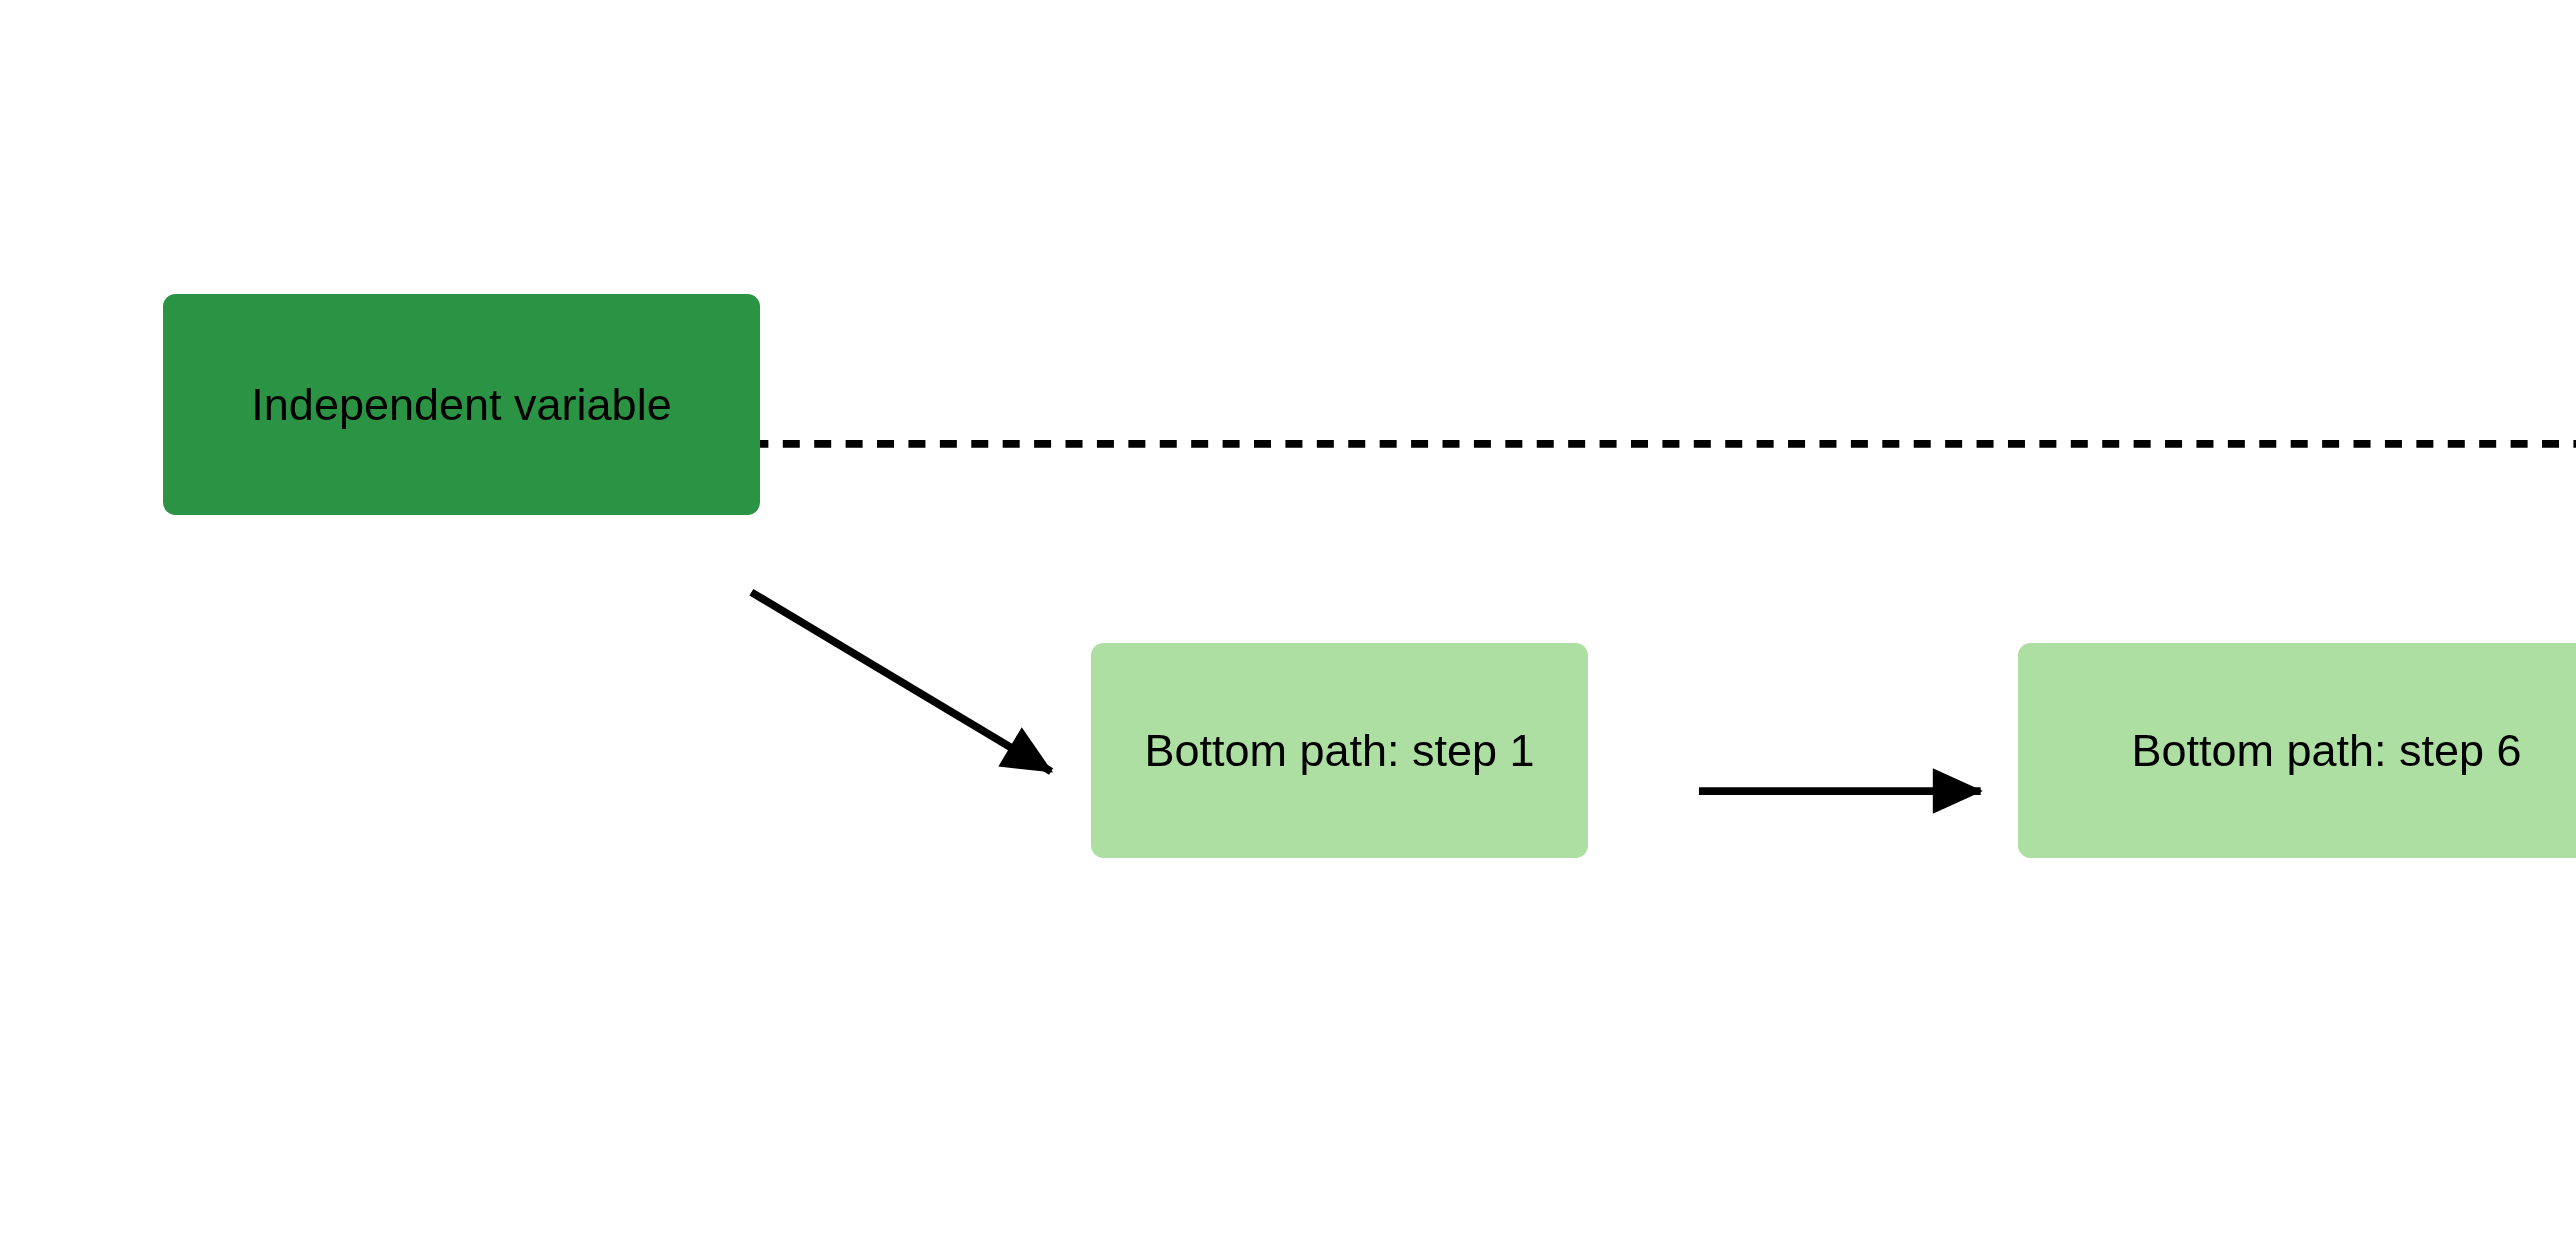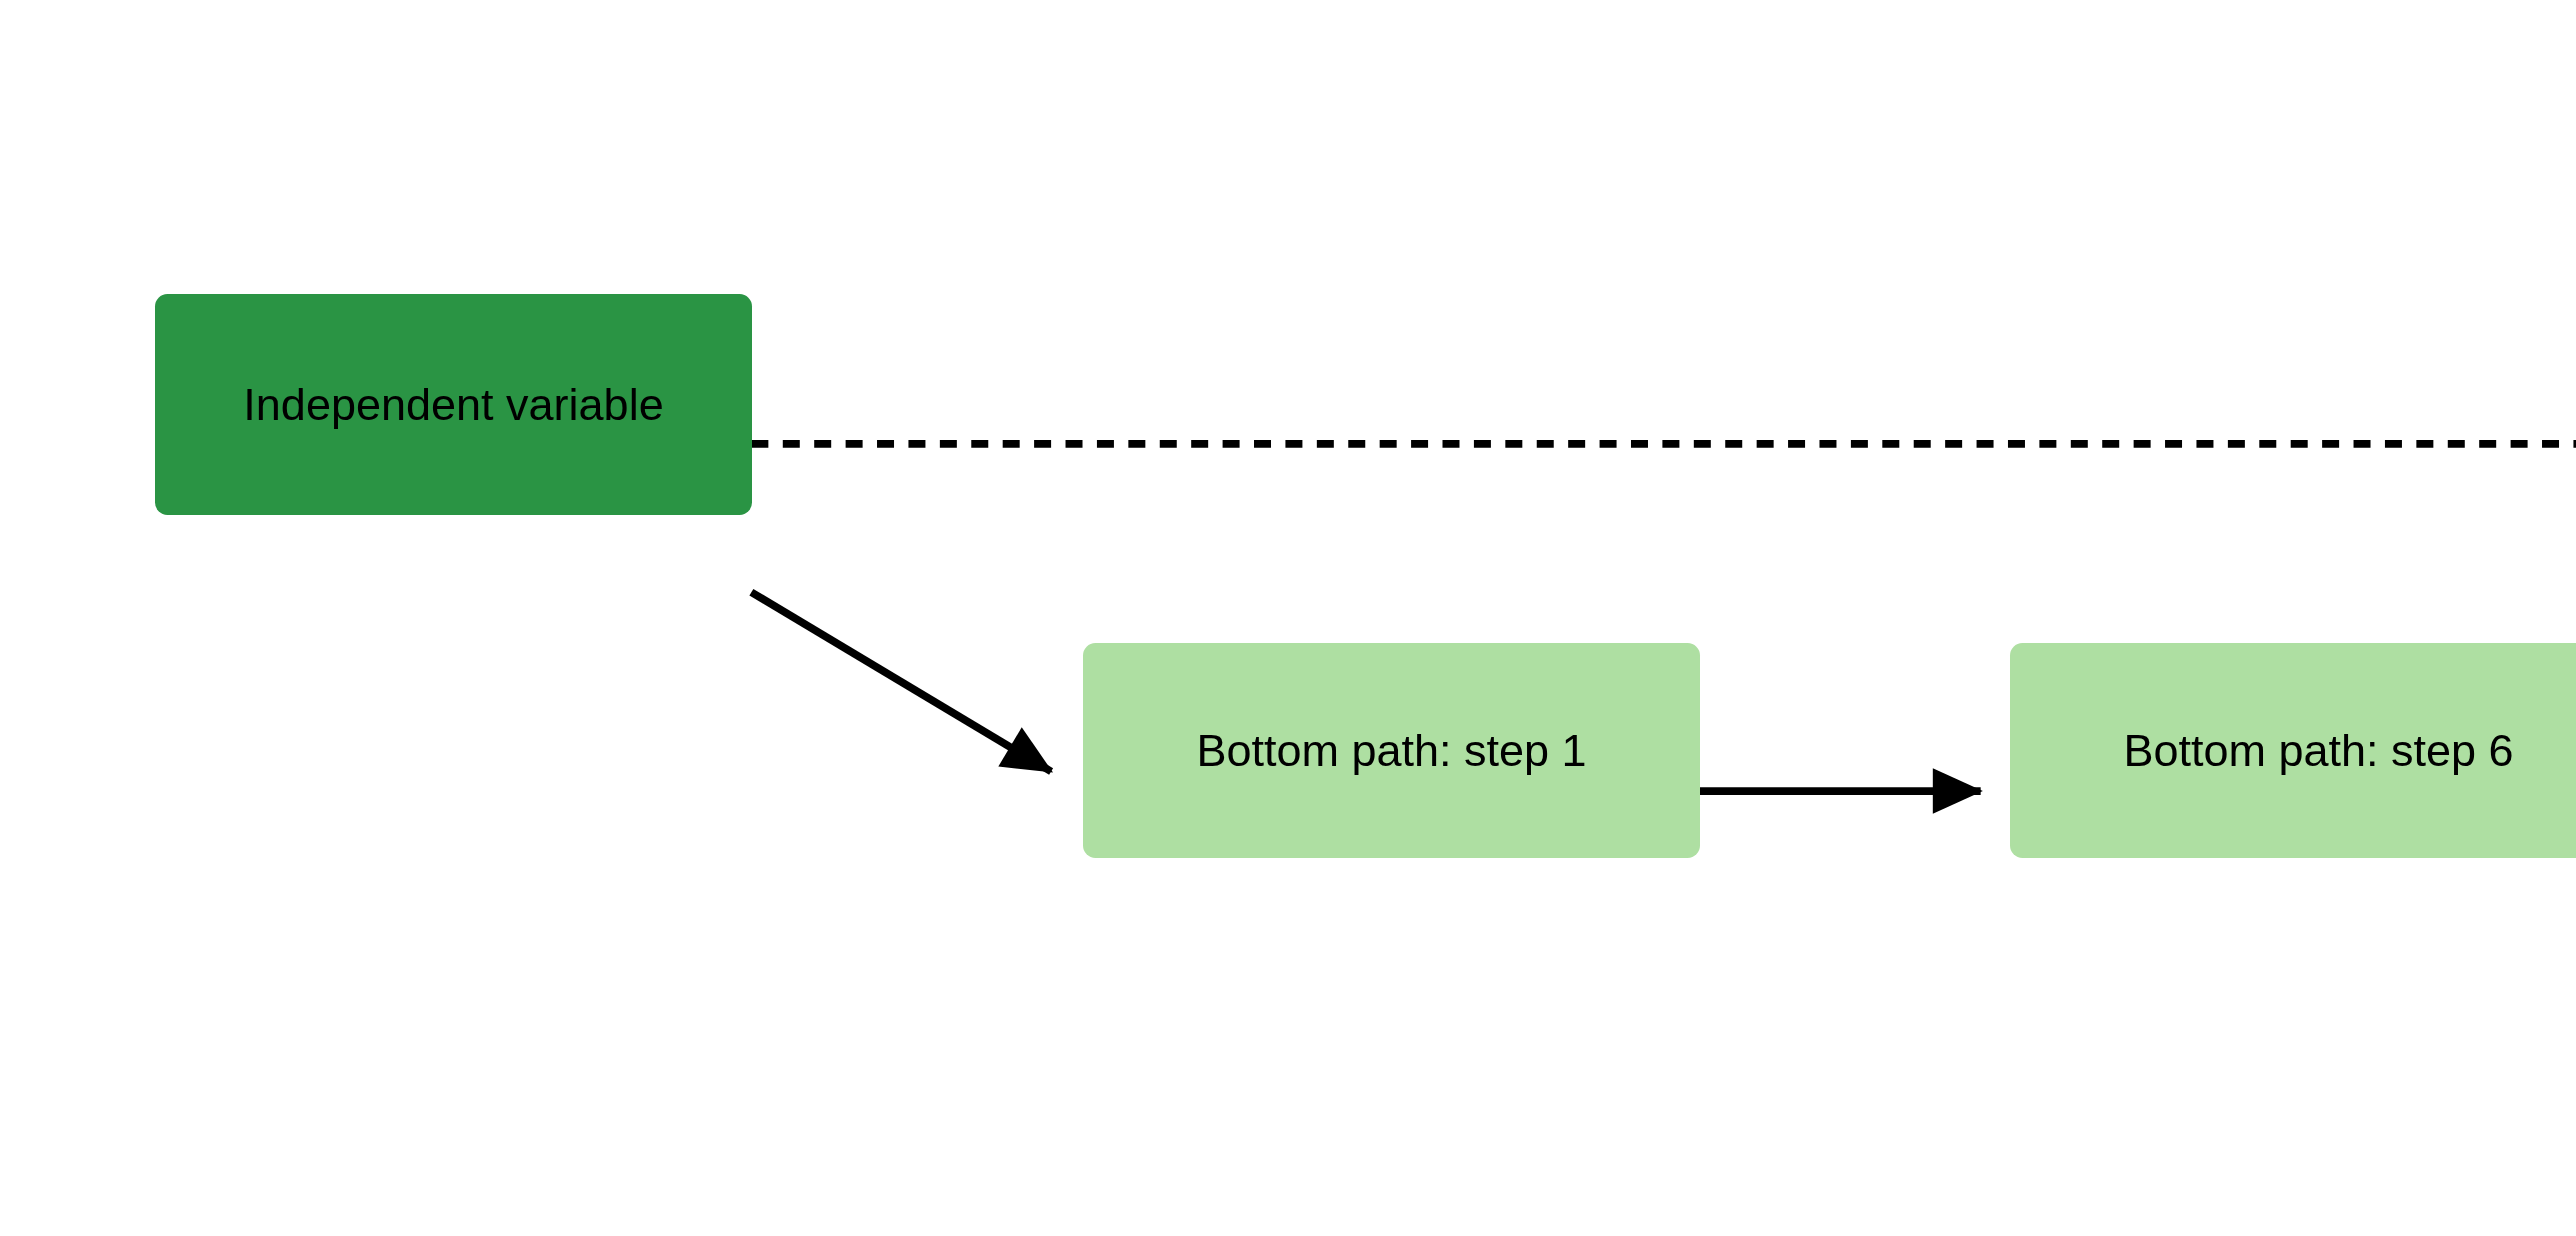--- a/index.html
+++ b/index.html
@@ -28,35 +28,36 @@
     height: 1236px;
   }
   .node {
     position: absolute;
     box-sizing: border-box;
     display: flex;
     align-items: center;
     justify-content: center;
     border-radius: 12.4px;
     text-align: center;
+    margin-left: 8px;
   }
   .node-label {
     font-family: "Liberation Sans", sans-serif;
     font-size: 45px;
     line-height: 1.1;
     color: #000000;
     letter-spacing: 0px;
     white-space: nowrap;
   }
   
   #node-independent {
     left: 155px;  top: 294px;  width: 597px; height: 221px;
   }
   #node-step1 {
-    left: 1083px; top: 643px; width: 617px; height: 215px;
+    left: 1083px; top: 643px; width: 497px; height: 215px;
   }
   #node-step2 {
     left: 2010px; top: 643px; width: 617px; height: 215px;
   }
 </style>
 </head>
 <body>
 
 <div id="canvas" style="background: rgb(255, 255, 255);">
 

